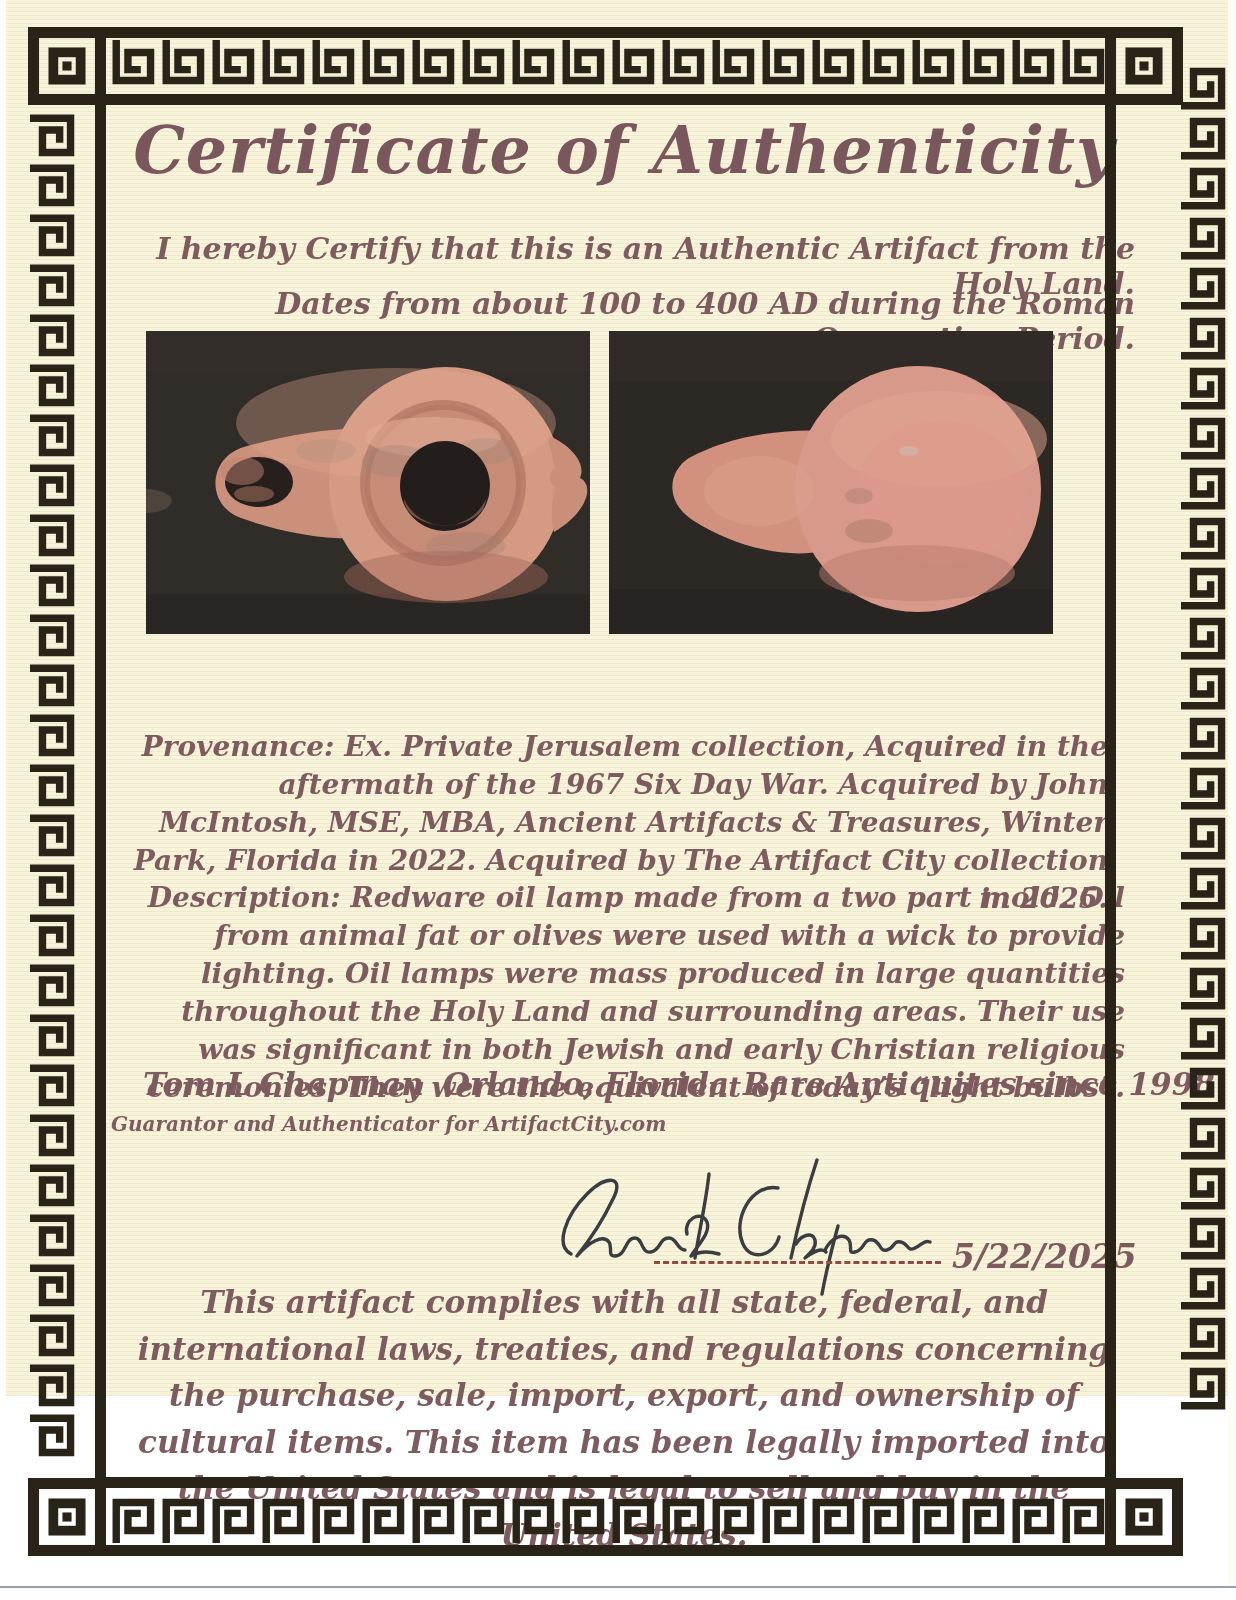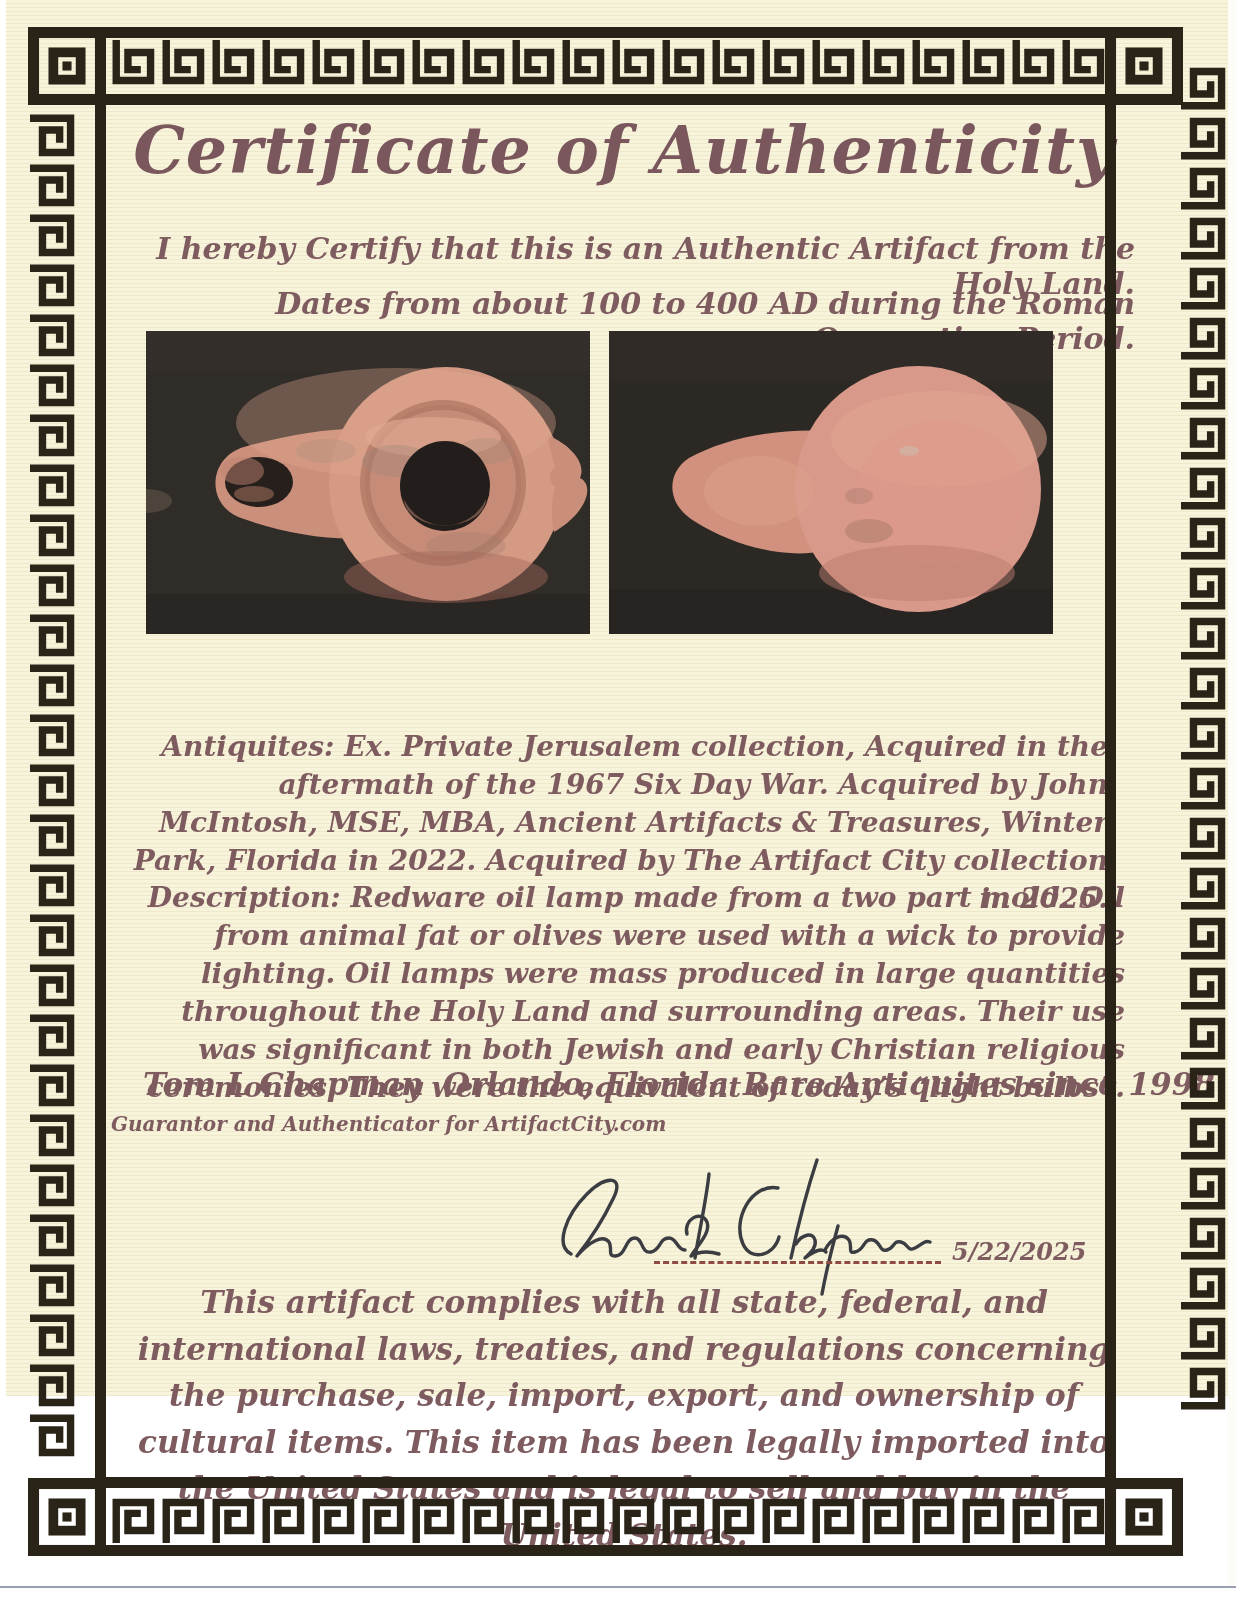--- a/index.html
+++ b/index.html
@@ -34,21 +34,21 @@
   .dim{left:124px;top:649px;width:1000px;}
   .prov{left:124px;top:700px;width:978px;}
   .desc{left:124px;top:851px;width:995px;}
   .signer{font-size:31px;font-weight:700;top:1066px;}
   .signer.name{left:137px;}
   .signer.loc{left:437px;}
   .signer.tag{left:737px;}
   .role{left:105px;top:1112px;width:1005px;text-align:left;font-size:20px;font-weight:700;}
   .sig-svg{position:absolute;left:545px;top:1146px;width:410px;height:150px;}
   .sig-line{position:absolute;left:648px;top:1261px;width:287px;height:0;border-top:3px dashed var(--dash,#8d4b44);}
-  .sig-date{left:946px;top:1237px;font-size:24px;font-weight:700;}
+  .sig-date{left:946px;top:1237px;font-size:33px;font-weight:700;}
   .legal{left:118px;top:1279px;width:1000px;text-align:center;font-size:31px;font-weight:600;line-height:1.5;}
 </style>
 </head>
 <body>
 
 <div class="paper">
 
   <div class="txt title">Certificate of Authenticity</div>
   <div class="txt lead lead1">I hereby Certify that this is an Authentic Artifact from the Holy Land.</div>
   <div class="txt lead lead2">Dates from about 100 to 400 AD during the Roman Occupation Period.</div>
@@ -98,21 +98,21 @@
     <ellipse cx="330" cy="108" rx="108" ry="48" fill="#e3a792" opacity="0.5"></ellipse>
     <ellipse cx="332" cy="162" rx="85" ry="72" fill="#de9a8c" opacity="0.6"></ellipse>
     <ellipse cx="308" cy="242" rx="98" ry="28" fill="#b97b6d" opacity="0.5"></ellipse>
     <ellipse cx="150" cy="160" rx="55" ry="35" fill="#dfa38d" opacity="0.4"></ellipse>
     <ellipse cx="260" cy="200" rx="24" ry="12" fill="#a87a66" opacity="0.5"></ellipse>
     <ellipse cx="300" cy="120" rx="10" ry="5" fill="#c9c2b2" opacity="0.5"></ellipse>
     <ellipse cx="250" cy="165" rx="14" ry="8" fill="#b08070" opacity="0.5"></ellipse>
   </svg>
 
 
-  <p class="txt para prov"><b>Antiquites:</b><span> Ex. Private Jerusalem collection, Acquired in the aftermath of the 1967 Six Day War. Acquired by John McIntosh, MSE, MBA, Ancient Artifacts &amp; Treasures, Winter Park, Florida in 2022. Acquired by The Artifact City collection in 2025.</span></p>
+  <p class="txt para prov"><b>Provenance:</b><span> Ex. Private Jerusalem collection, Acquired in the aftermath of the 1967 Six Day War. Acquired by John McIntosh, MSE, MBA, Ancient Artifacts &amp; Treasures, Winter Park, Florida in 2022. Acquired by The Artifact City collection in 2025.</span></p>
 
   <p class="txt para desc"><b>Description:</b><span> Redware oil lamp made from a two part mold. Oil from animal fat or olives were used with a wick to provide lighting. Oil lamps were mass produced in large quantities throughout the Holy Land and surrounding areas. Their use was significant in both Jewish and early Christian religious ceremonies. They were the equivalent of today’s “light bulbs”.</span></p>
 
   <div class="txt signer loc">Orlando, Florida</div>
   <div class="txt signer name">Tom L Chapman</div>
   <div class="txt signer tag">Rare Antiquites since 1998</div>
 
   <div class="txt role">Guarantor and Authenticator for ArtifactCity.com</div>
 
   <svg class="sig-svg" viewBox="0 0 410 150">

